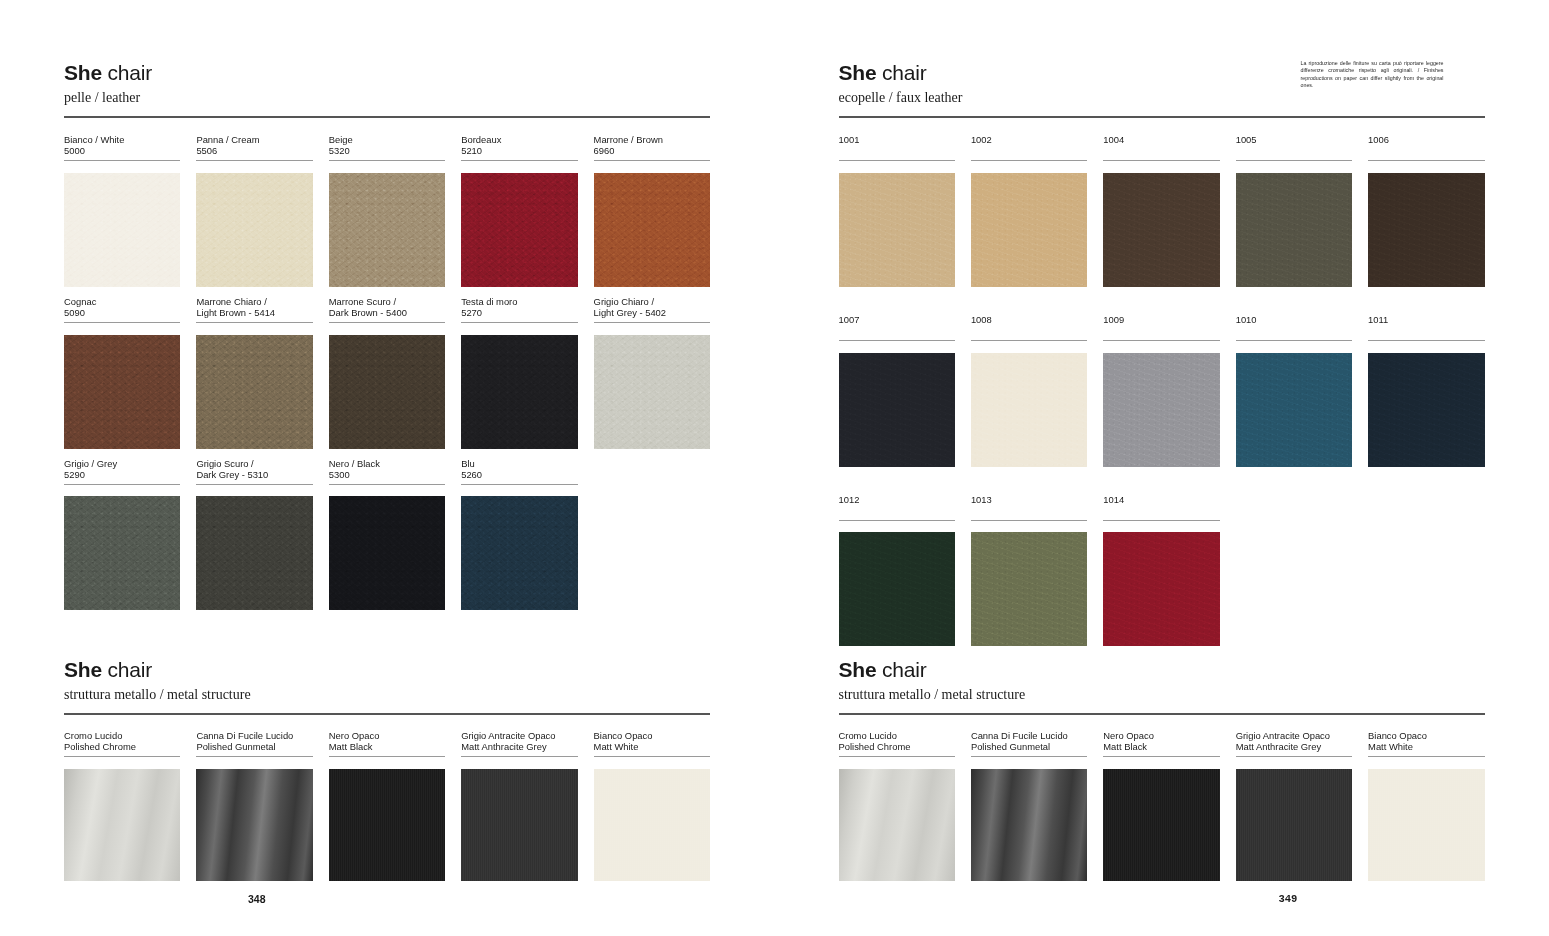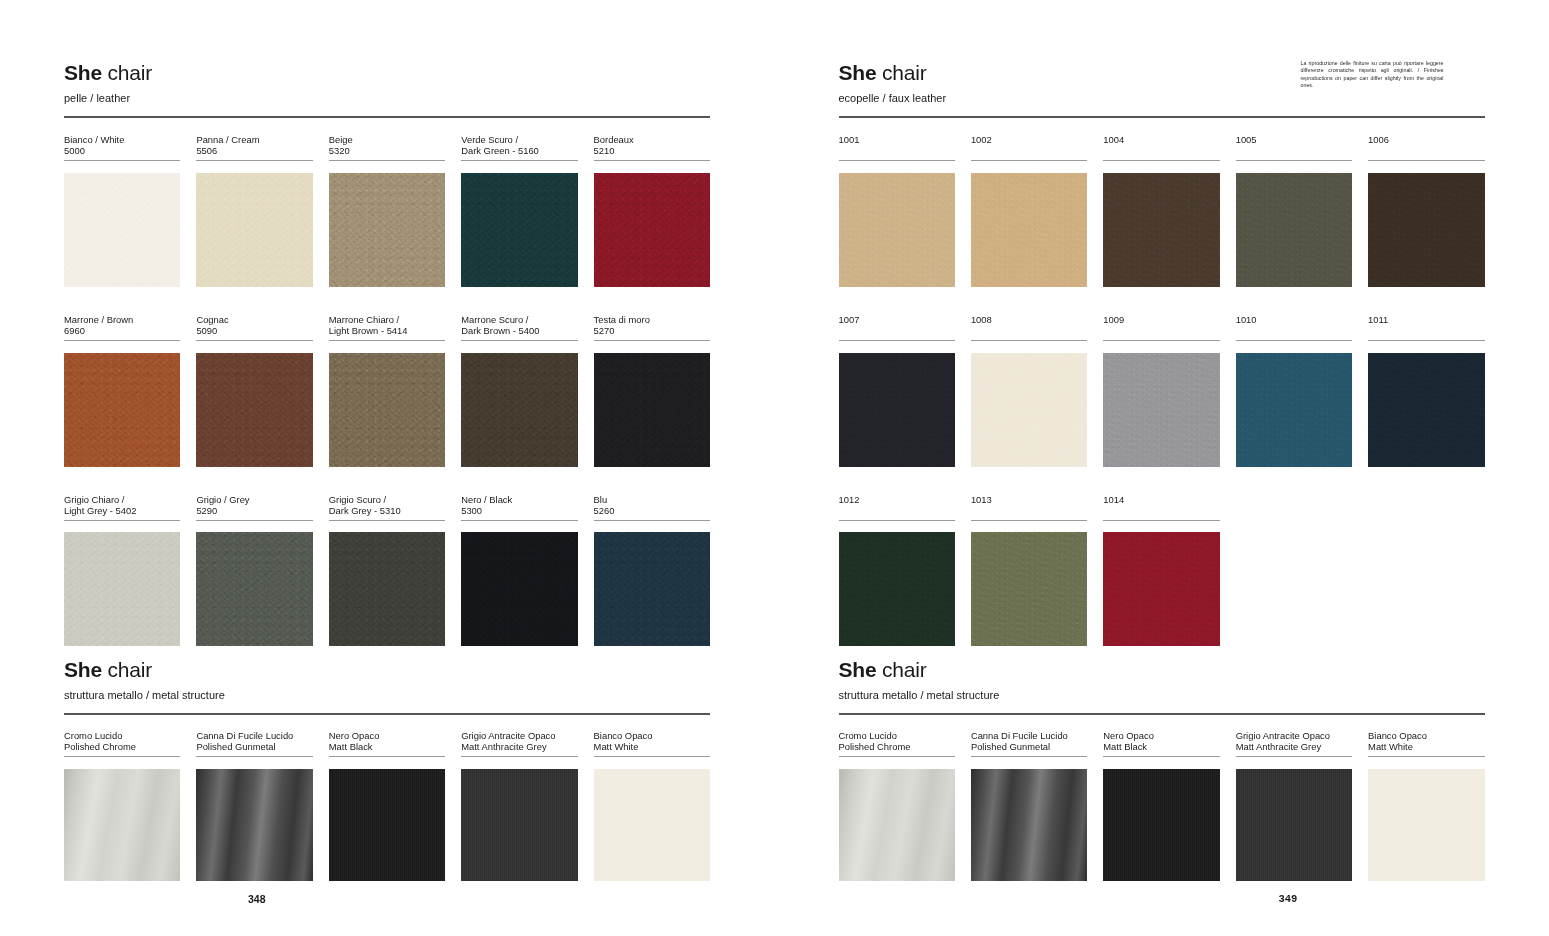--- a/index.html
+++ b/index.html
@@ -12,21 +12,21 @@
   }
   .spread { position: relative; width: 1549px; height: 936px; display: flex; }
   .page { position: relative; width: 774.5px; height: 936px; }
   .page-inner { position: absolute; left: 0; top: 0; width: 100%; height: 100%; }
 
   
   .section-head { position: absolute; }
   .title { font-size: 21px; line-height: 26px; letter-spacing: -0.2px; white-space: nowrap; }
   .title .b { font-weight: bold; }
   .title .n { font-weight: normal; }
-  .subtitle { font-size: 11px; line-height: 20px; margin-top: 2px; color: #1a1a1a; white-space: nowrap; }
+  .subtitle { font-size: 14px; line-height: 20px; margin-top: 2px; color: #1a1a1a; white-space: nowrap; font-family: Liberation Serif, serif; }
   .rule { position: absolute; height: 1.6px; background: #555; }
 
   .disclaimer {
     position: absolute;
     font-size: 5.3px;
     line-height: 7.4px;
     color: #2a2a2a;
     text-align: justify;
     width: 143px;
   }
@@ -123,44 +123,38 @@
     <div class="page-inner">
 
       <div class="section-head" style="left:64px; top:60px;">
         <div class="title">
           <span class="b">She</span><span class="n"> chair</span>
         </div>
         <div class="subtitle">pelle / leather</div>
       </div>
       <div class="rule" style="left:64px; top:116px; width:646px;"></div>
 
-      <div class="grid" id="left-leather-grid" style="left:64px; top:134px; width:646px; row-gap:27px;">
+      <div class="grid" id="left-leather-grid" style="left:64px; top:134px; width:646px; row-gap:9px;">
           <div class="cell">
             <div class="cell-label">Bianco / White
 5000</div>
             <div class="cell-rule"></div>
             <div class="swatch leather tex-leather" style="background-color: rgb(243, 239, 230);"></div>
           </div>
           <div class="cell">
             <div class="cell-label">Panna / Cream
 5506</div>
             <div class="cell-rule"></div>
             <div class="swatch leather tex-leather" style="background-color: rgb(228, 220, 194);"></div>
           </div>
           <div class="cell">
             <div class="cell-label">Beige
 5320</div>
             <div class="cell-rule"></div>
             <div class="swatch leather tex-leather" style="background-color: rgb(161, 144, 116);"></div>
-          </div>
-          <div class="cell">
-            <div class="cell-label">Verde Scuro /
-Dark Green - 5160</div>
-            <div class="cell-rule"></div>
-            <div class="swatch leather tex-leather" style="background-color: rgb(24, 57, 58);"></div>
           </div>
           <div class="cell">
             <div class="cell-label">Bordeaux
 5210</div>
             <div class="cell-rule"></div>
             <div class="swatch leather tex-leather" style="background-color: rgb(138, 24, 39);"></div>
           </div>
           <div class="cell">
             <div class="cell-label">Marrone / Brown
 6960</div>

